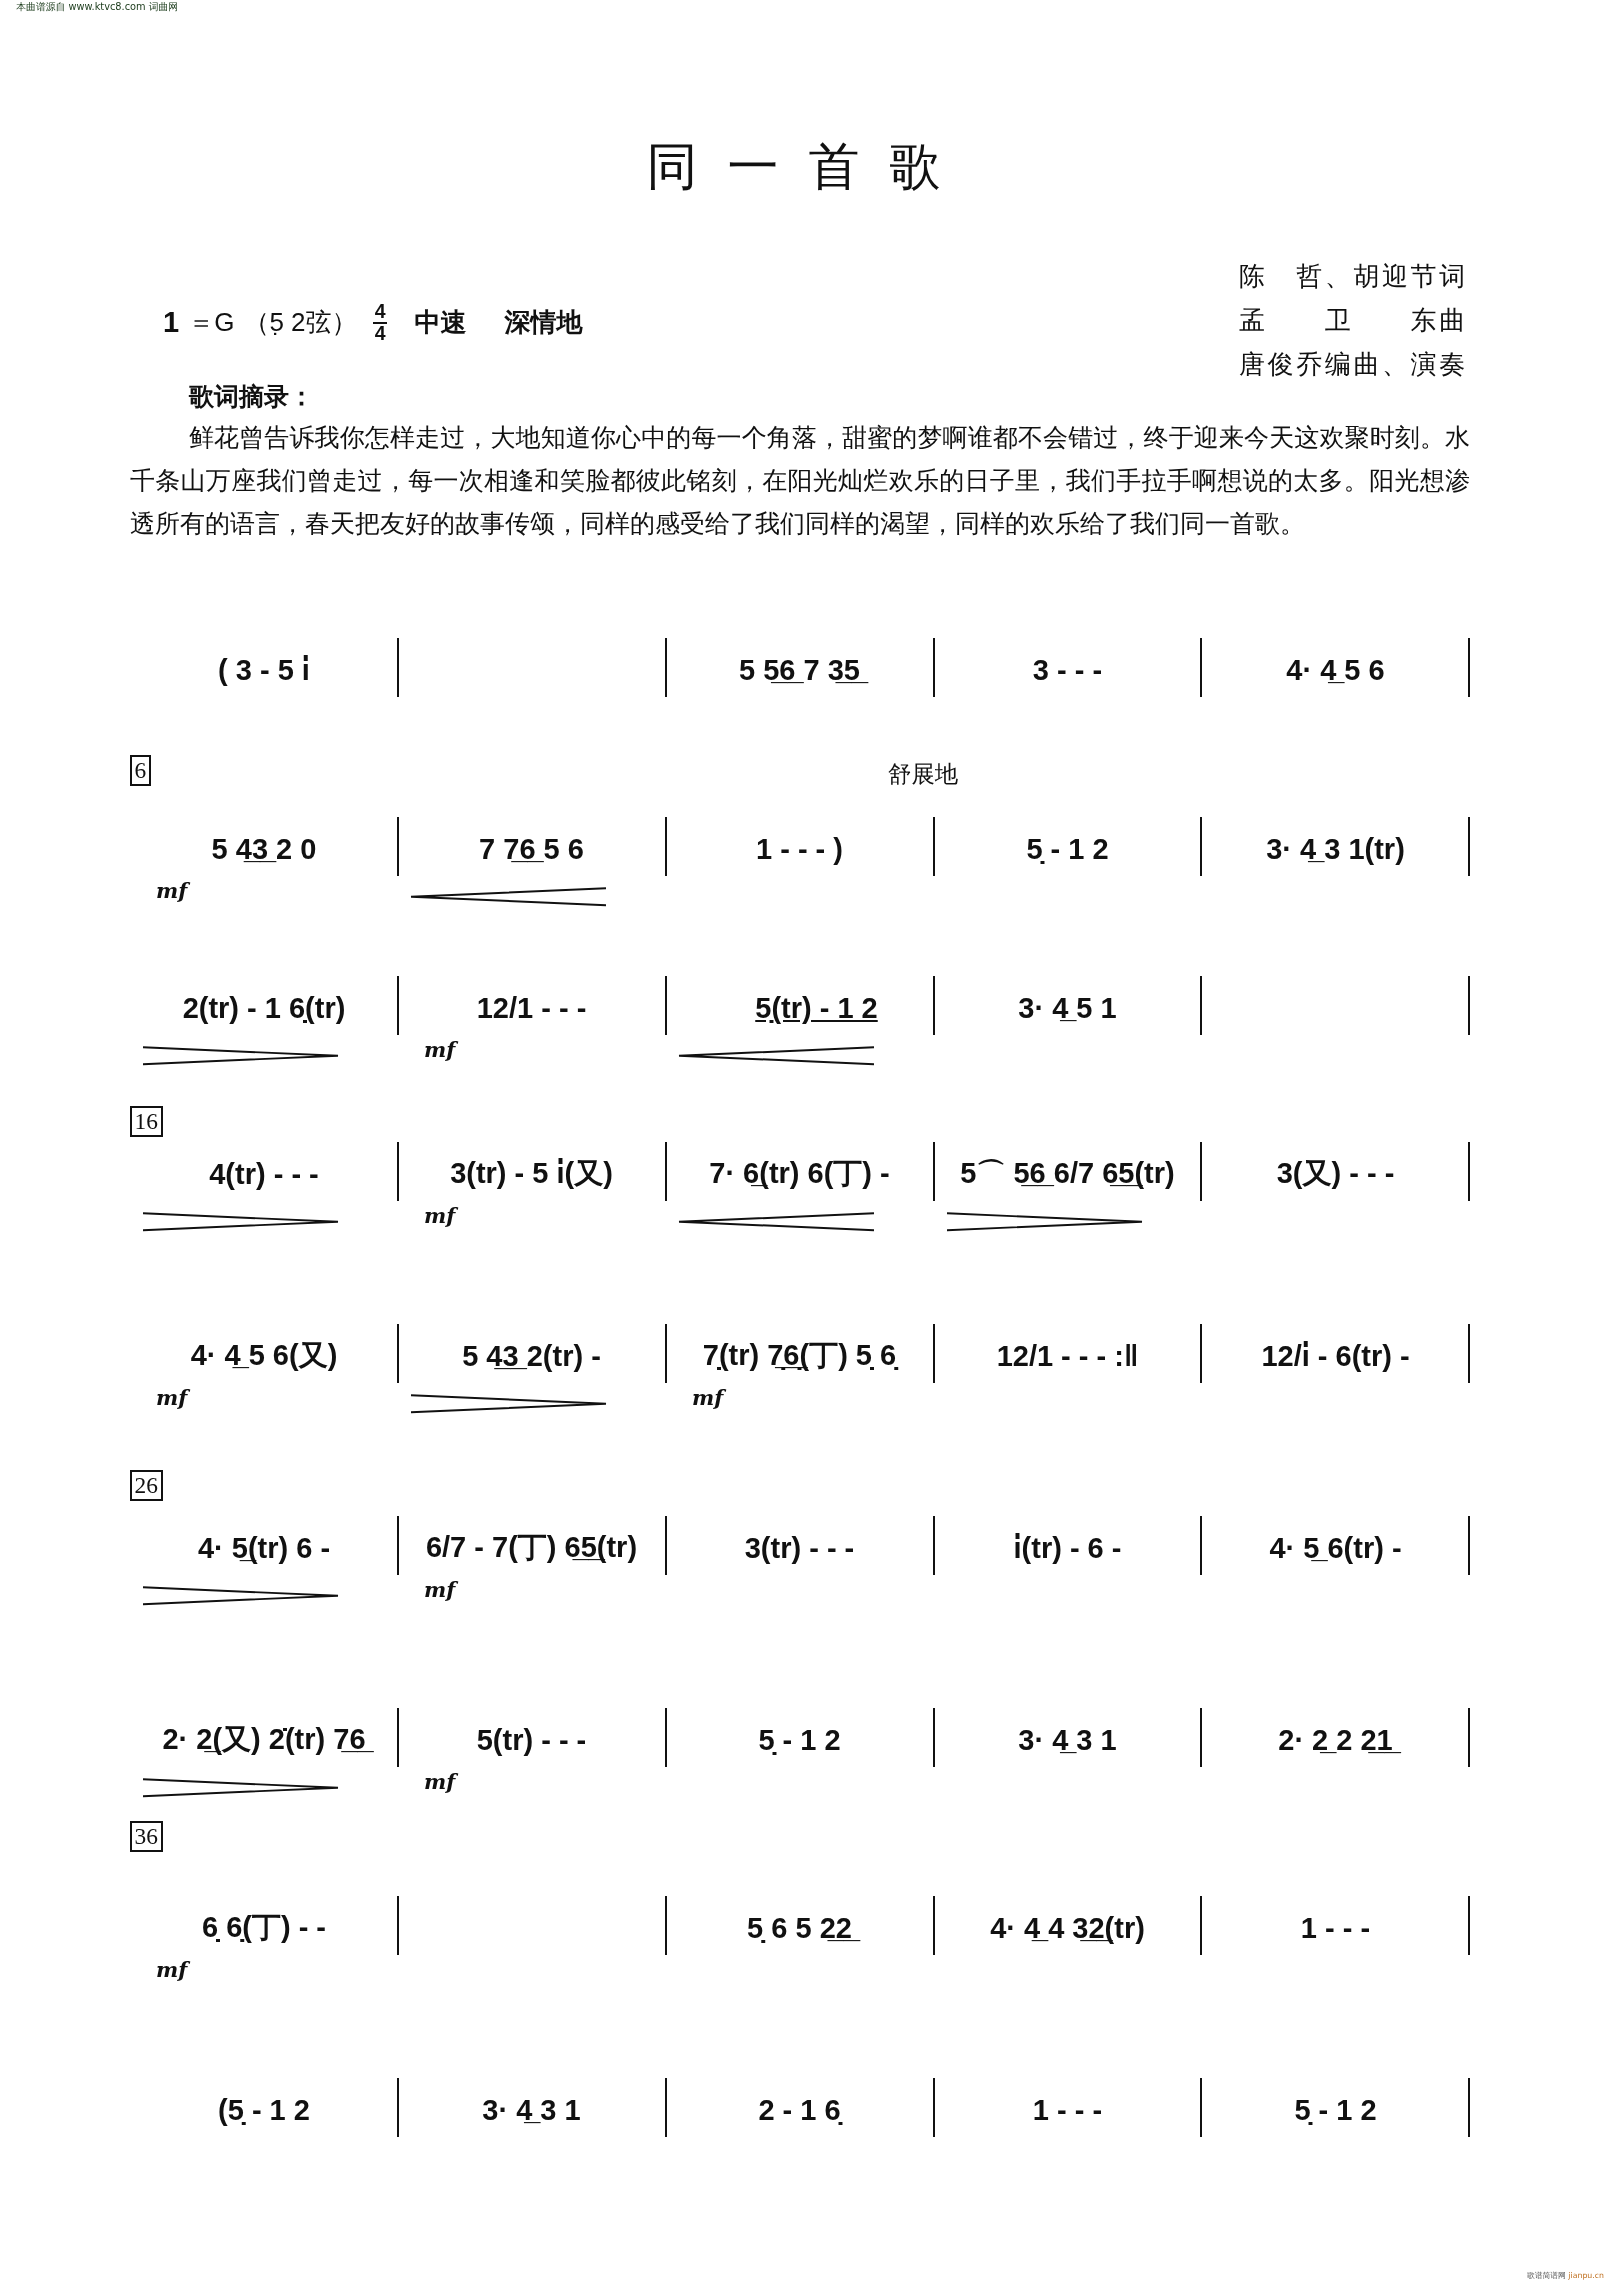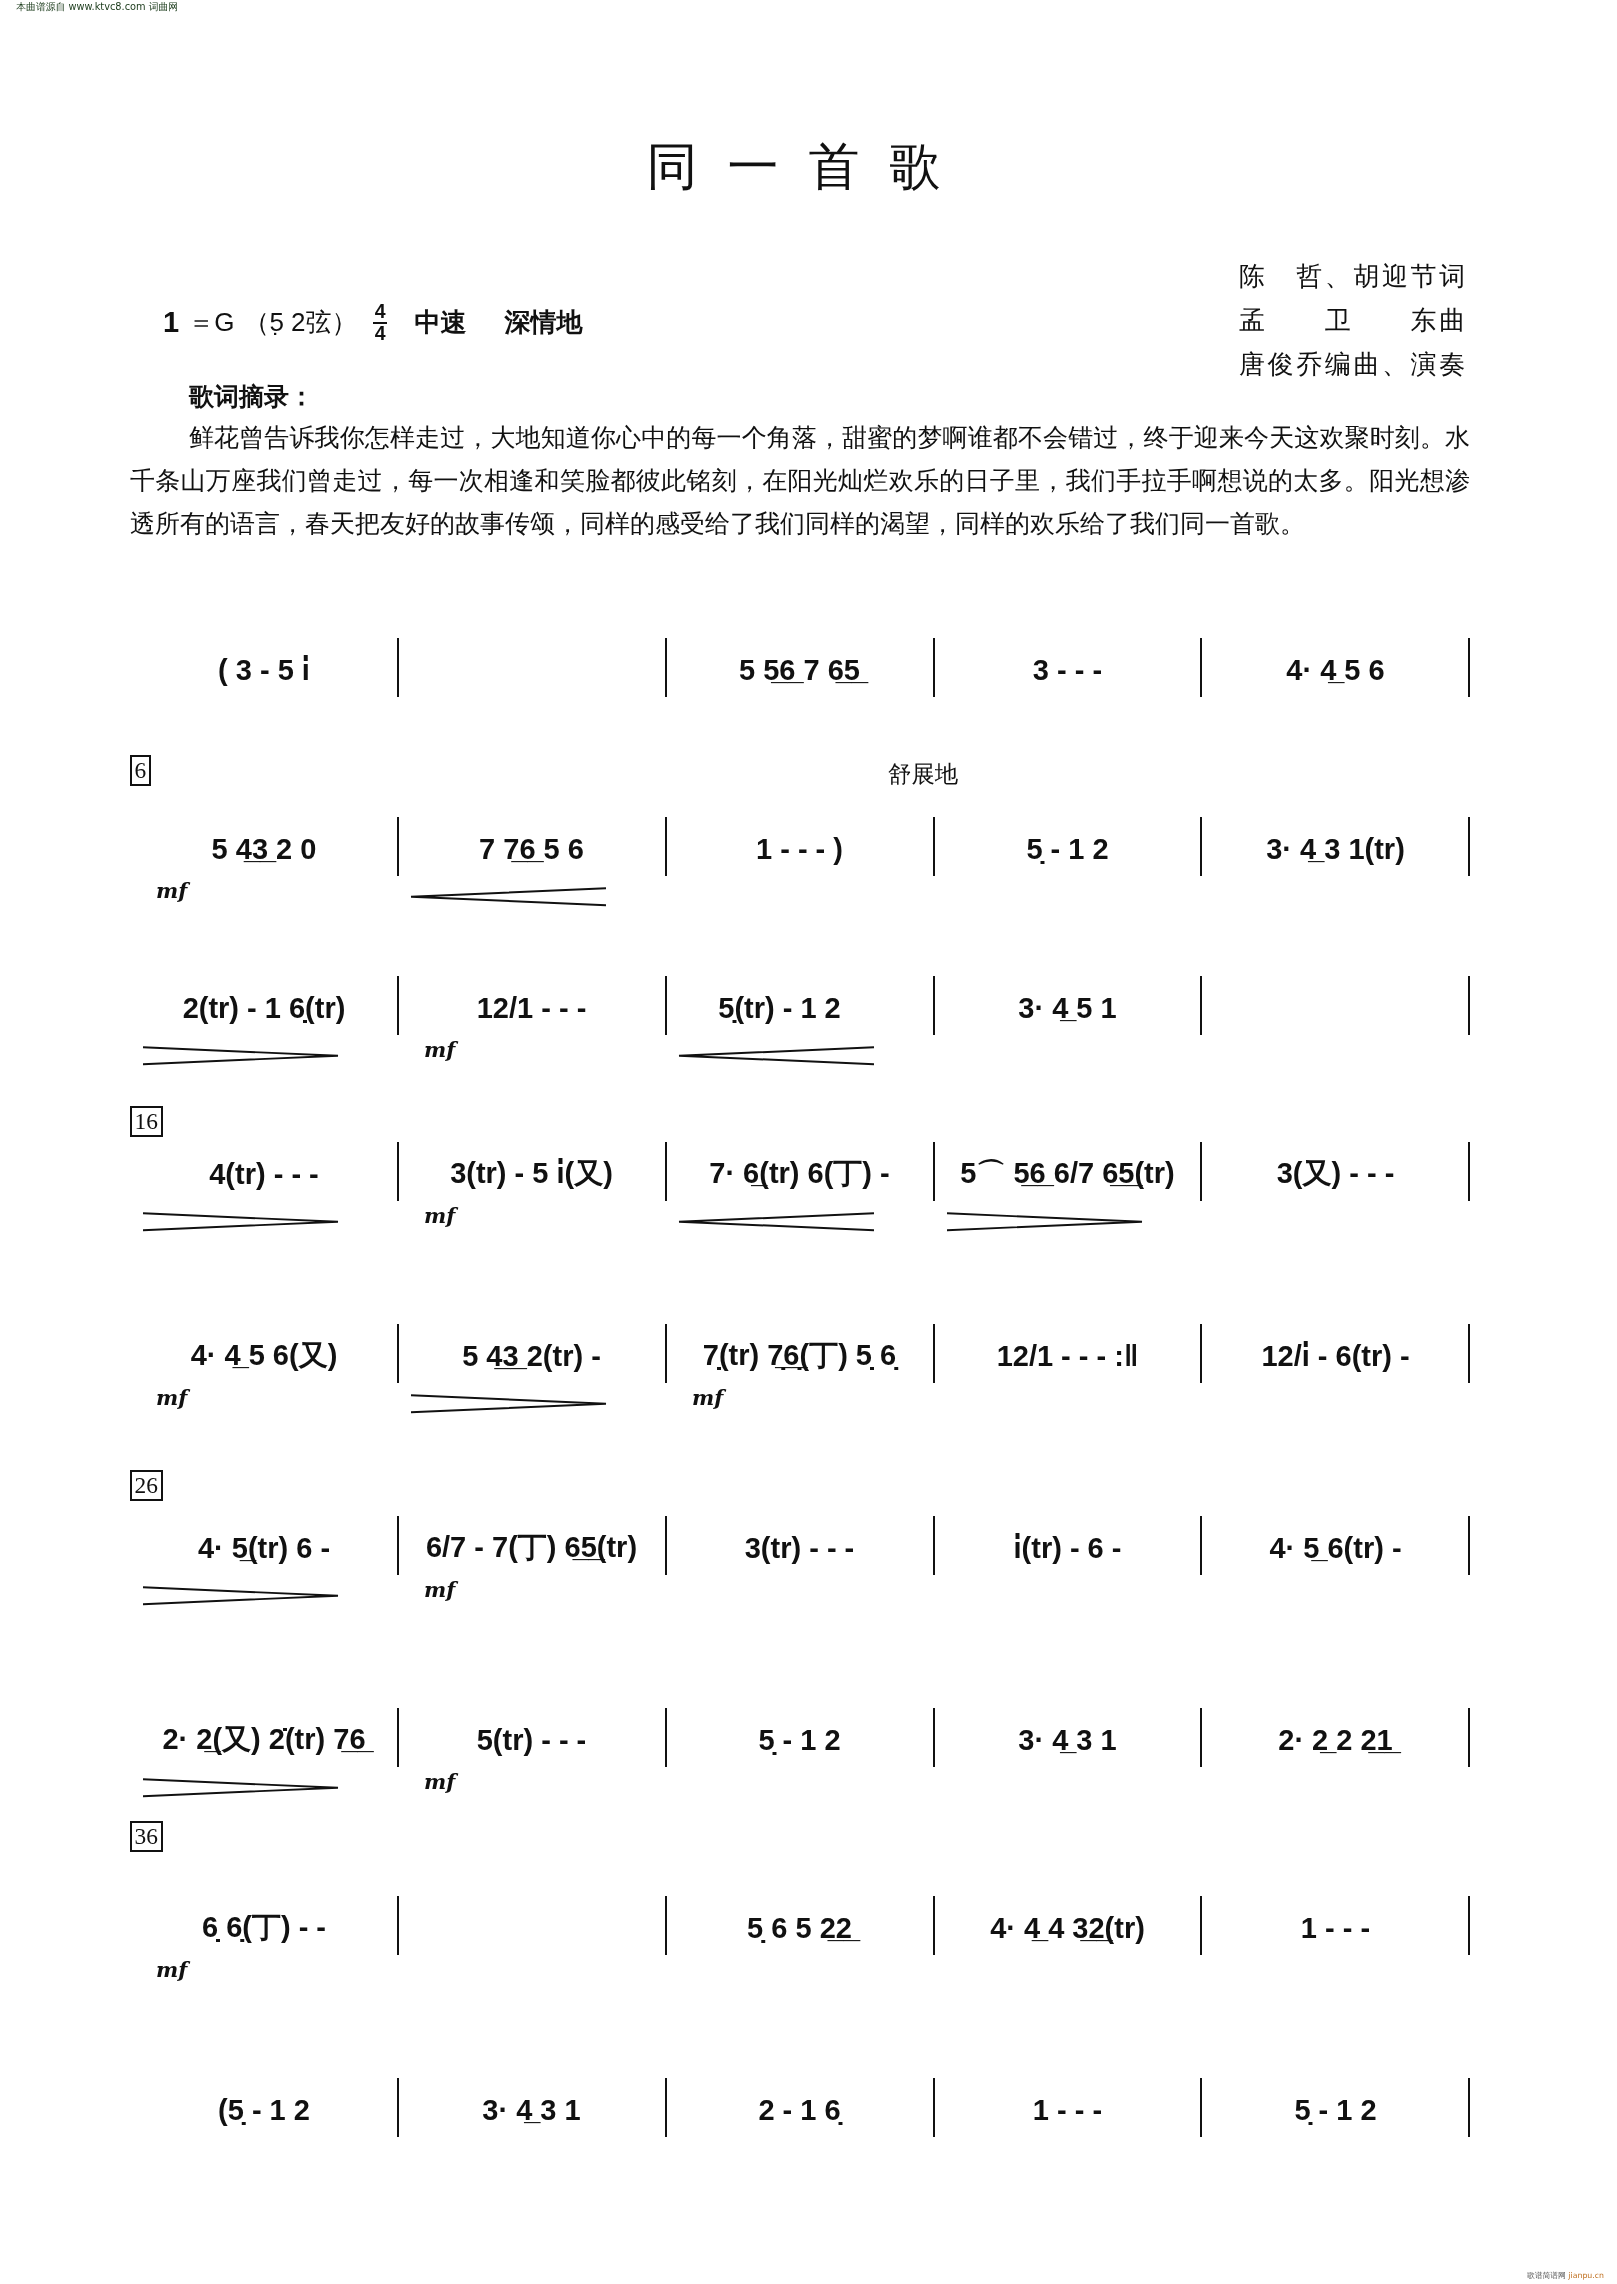--- a/index.html
+++ b/index.html
@@ -53,21 +53,21 @@
 </div>
 
 <div class="lyr-h">歌词摘录：</div>
 <div class="lyrics">鲜花曾告诉我你怎样走过，大地知道你心中的每一个角落，甜蜜的梦啊谁都不会错过，终于迎来今天这欢聚时刻。水千条山万座我们曾走过，每一次相逢和笑脸都彼此铭刻，在阳光灿烂欢乐的日子里，我们手拉手啊想说的太多。阳光想渗透所有的语言，春天把友好的故事传颂，同样的感受给了我们同样的渴望，同样的欢乐给了我们同一首歌。</div>
 
 <div id="score">
     <div class="sys" style="top: 631px;">
       <div class="measure" style="left: 6.5px; width: 255px;">( 3 - 5 i̇</div>
       <div class="bar-line" style="left: 267px; top: 6.5px; height: 59px;"></div>
       <div class="bar-line" style="left: 535px; top: 6.5px; height: 59px;"></div>
-      <div class="measure" style="left: 542px; width: 255px;">5 5̲6̲ 7 6̲5̲</div>
+      <div class="measure" style="left: 542px; width: 255px;">5 5̲6̲ 7 3̲5̲</div>
       <div class="bar-line" style="left: 803px; top: 6.5px; height: 59px;"></div>
       <div class="measure" style="left: 810px; width: 255px;">3 - - -</div>
       <div class="bar-line" style="left: 1070px; top: 6.5px; height: 59px;"></div>
       <div class="measure" style="left: 1078px; width: 255px;">4· 4̲ 5 6</div>
       <div class="bar-line" style="left: 1338px; top: 6.5px; height: 59px;"></div>
     </div>
     <div class="sys" style="top: 810px;">
       <div class="boxnum" style="left: 0px; top: -55px;">6</div>
       <div class="cn" style="left: 758px; top: -52px;">舒展地</div>
       <div class="measure" style="left: 6.5px; width: 255px;">5 4̲3̲ 2 0</div>
@@ -83,21 +83,21 @@
       <div class="dyn" style="left: 26px; top: 68px;">mf</div>
       <svg class="hair" width="195" height="19.5" style="left: 281px; top: 77px;" viewBox="0 0 300 30">
         <path d="M300 2 L0 15 L300 28" stroke="#111" stroke-width="3" fill="none"></path>
       </svg>
     </div>
     <div class="sys" style="top: 969px;">
       <div class="measure" style="left: 6.5px; width: 255px;">2(tr) - 1 6̣(tr)</div>
       <div class="bar-line" style="left: 267px; top: 6.5px; height: 59px;"></div>
       <div class="measure" style="left: 274px; width: 255px;">12/1 - - -</div>
       <div class="bar-line" style="left: 535px; top: 6.5px; height: 59px;"></div>
-      <div class="measure" style="left: 522px; width: 255px;">5̣(tr) - 1 2</div>
+      <div class="measure" style="left: 559px; width: 255px; text-decoration: underline;">5̣(tr) - 1 2</div>
       <div class="bar-line" style="left: 803px; top: 6.5px; height: 59px;"></div>
       <div class="measure" style="left: 810px; width: 255px;">3· 4̲ 5 1</div>
       <div class="bar-line" style="left: 1070px; top: 6.5px; height: 59px;"></div>
       <div class="bar-line" style="left: 1338px; top: 6.5px; height: 59px;"></div>
       <svg class="hair" width="195" height="19.5" style="left: 13px; top: 77px;" viewBox="0 0 300 30">
         <path d="M0 2 L300 15 L0 28" stroke="#111" stroke-width="3" fill="none"></path>
       </svg>
       <div class="dyn" style="left: 294px; top: 68px;">mf</div>
       <svg class="hair" width="195" height="19.5" style="left: 549px; top: 77px;" viewBox="0 0 300 30">
         <path d="M300 2 L0 15 L300 28" stroke="#111" stroke-width="3" fill="none"></path>

